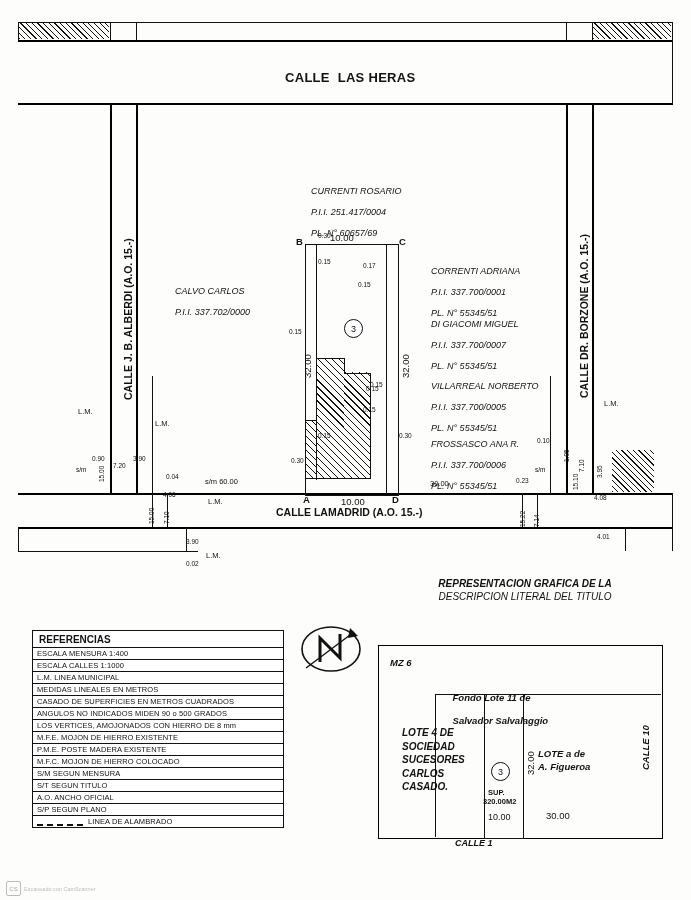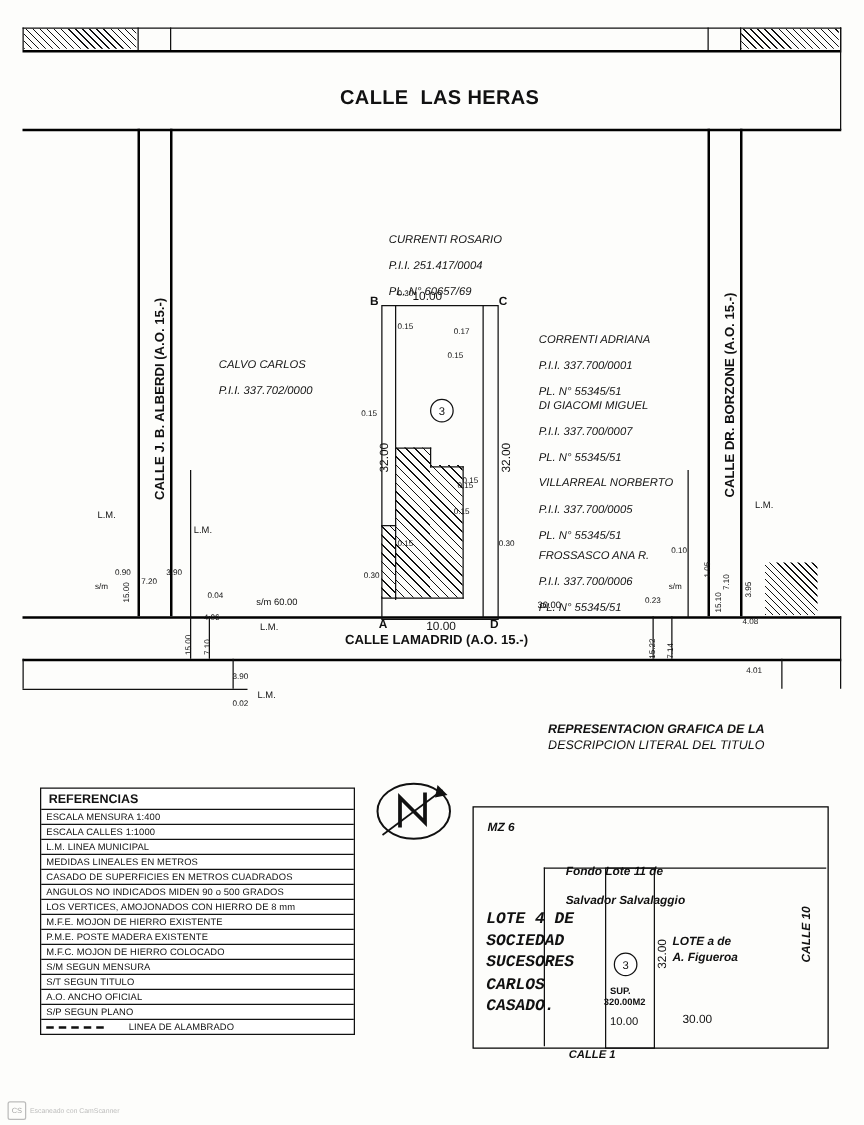--- a/index.html
+++ b/index.html
@@ -24,21 +24,21 @@
      background:repeating-linear-gradient(45deg,#111 0 0.8px,transparent 0.8px 4px);}
 
   .box{position:absolute;border:1px solid #111;}
   .boxth{position:absolute;border:1.6px solid #000;}
 
   
   #refs{position:absolute;left:32px;top:630px;width:250px;border:1.4px solid #111;background:#fff;}
   #refs .title{font-weight:bold;font-size:10px;padding:3px 6px 2px 6px;}
   #refs .row{border-top:1px solid #111;font-size:7.5px;padding:1px 4px;letter-spacing:.1px;}
   #refs .row:last-child{border-bottom:none;}
-  #refs .lastrow{display:flex;align-items:center;gap:20px;}
+  #refs .lastrow{display:flex;align-items:flex-end;gap:5px;}
   #refs .dashline{flex:0 0 46px;border-top:2px dashed #111;height:0;}
 
   
   #repr{position:absolute;left:380px;top:578px;width:290px;}
   #repr .h1{font-size:10px;font-style:italic;font-weight:bold;text-align:center;}
   #repr .h2{font-size:10px;font-style:italic;font-weight:normal;text-align:center;margin-top:2px;}
 
   .circ{position:absolute;border:1px solid #111;border-radius:50%;
         display:flex;align-items:center;justify-content:center;font-size:9px;background:#fff;}
 
@@ -49,21 +49,21 @@
           display:flex;align-items:center;justify-content:center;color:#777;}
   #wm .t{font-size:5.5px;color:#999;}
 </style>
 </head>
 <body>
 
 <div id="sheet">
 
   <div class="ln hline thick" style="left:18px;top:40px;width:655px;height:1.6px;"></div>
   <div class="ln hline thick" style="left:18px;top:103px;width:655px;height:1.6px;"></div>
-  <div class="lbl b" style="left:272px;top:70px;font-size:16px;letter-spacing:.3px;">CALLE  LAS HERAS</div>
+  <div class="lbl b" style="left:285px;top:70px;font-size:13px;letter-spacing:.3px;">CALLE  LAS HERAS</div>
 
   <div class="ln hline" style="left:18px;top:22px;width:655px;height:1.2px;"></div>
   <div class="ln vline" style="left:18px;top:22px;width:1.2px;height:18px;"></div>
   <div class="ln vline" style="left:110px;top:22px;width:1.2px;height:18px;"></div>
   <div class="ln vline" style="left:136px;top:22px;width:1.2px;height:18px;"></div>
   <div class="ln vline" style="left:566px;top:22px;width:1.2px;height:18px;"></div>
   <div class="ln vline" style="left:592px;top:22px;width:1.2px;height:18px;"></div>
   <div class="ln vline" style="left:672px;top:22px;width:1.2px;height:18px;"></div>
   <div class="hatch2" style="left:19px;top:23px;width:90px;height:16px;"></div>
   <div class="hatch2" style="left:593px;top:23px;width:78px;height:16px;"></div>
@@ -246,21 +246,21 @@
   <div class="lbl b i" style="left:390px;top:657px;font-size:9.5px;">MZ 6</div>
 
   <div class="ln hline" style="left:435px;top:694px;width:226px;height:1.4px;"></div>
   <div class="ln vline" style="left:435px;top:694px;width:1.4px;height:143px;"></div>
 
   <div class="lbl b i" style="left:442px;top:681px;font-size:9.5px;">
     <span>Fondo Lote 11 de</span><br>
     <span>Salvador Salvalaggio</span>
   </div>
 
-  <div class="lbl b i" style="left:389px;top:726px;font-size:13px;line-height:1.35;font-family:Liberation Mono, monospace;">LOTE 4 DE
+  <div class="lbl b i" style="left:402px;top:726px;font-size:10px;line-height:1.35;">LOTE 4 DE
 SOCIEDAD
 SUCESORES
 CARLOS
 CASADO.</div>
 
   <div class="box" style="left:484px;top:694px;width:38px;height:143px;border-width:1.4px;"></div>
   <div class="circ" style="left:491px;top:762px;width:17px;height:17px;">
     <span>3</span>
   </div>
   <div class="lbl sm b" style="left:488px;top:789px;">SUP.</div>

